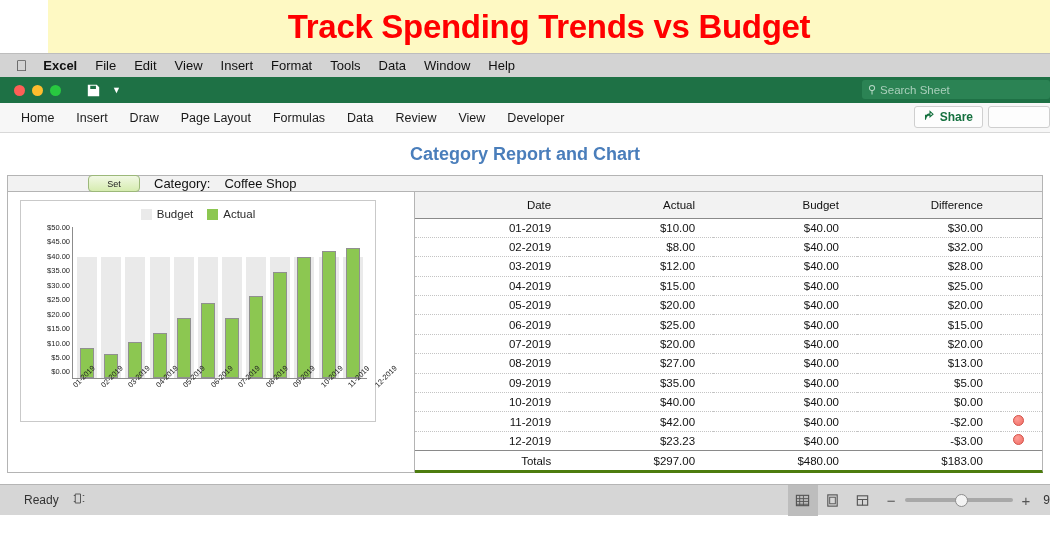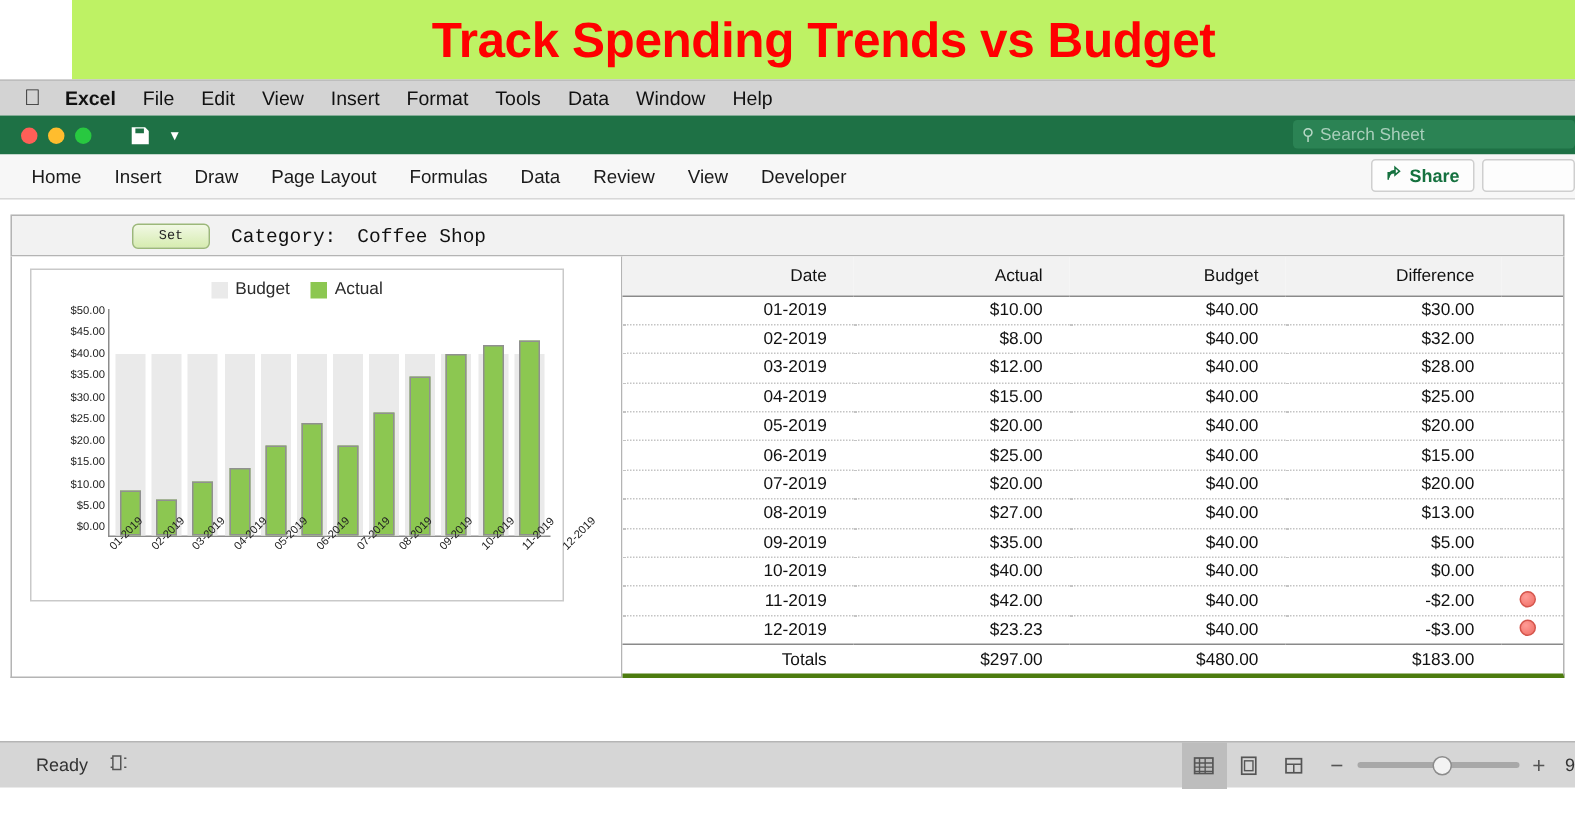--- a/index.html
+++ b/index.html
@@ -7,21 +7,21 @@
     width: 1050px; height: 545px;
     font-family: "Liberation Sans", sans-serif;
     background: #ffffff;
     overflow: hidden;
   }
 
   
   .banner {
     height: 53px;
     display: flex; align-items: center; justify-content: center;
-    background: #bef264;
+    background: #fef9c3;
     margin-left: 48px;
   }
   .banner-title {
     color: #ff0000;
     font-size: 33px;
     font-weight: bold;
     letter-spacing: -0.3px;
   }
 
   
@@ -111,26 +111,25 @@
   .sheet { background: #ffffff; height: 351px; position: relative; }
   .report-heading {
     text-align: center;
     color: #4a7ebb;
     font-size: 18px; font-weight: bold;
     padding-top: 11px;
   }
 
   .category-bar {
     margin: 10px 7px 0 7px;
-    height: 28px;
+    height: 17px;
     background: #f2f2f2;
     border: 1px solid #b4b4b4;
     display: flex; align-items: center;
     padding-left: 80px;
-    font-family: Liberation Mono, monospace;
   }
   .set-btn {
     width: 52px; height: 17px;
     border: 1px solid #9cb87a;
     border-radius: 4px;
     background: linear-gradient(#f1f8e4, #d6ecb0);
     font-size: 9px; color: #222;
     display: flex; align-items: center; justify-content: center;
   }
   .cat-label { font-size: 13px; color: #111; margin-left: 14px; }
@@ -334,20 +333,21 @@
           </svg>
       </span>
       <span>Share</span>
     </div>
     <div class="ribbon-extra"></div>
   </div>
 </div>
 
 <div class="sheet">
 
+  <div class="report-heading">Category Report and Chart</div>
 
   <div class="category-bar">
     <div class="set-btn">Set</div>
     <span class="cat-label">Category:</span>
     <span class="cat-value">Coffee Shop</span>
   </div>
 
   <div class="content-row">
 
     <div class="chart-panel">

